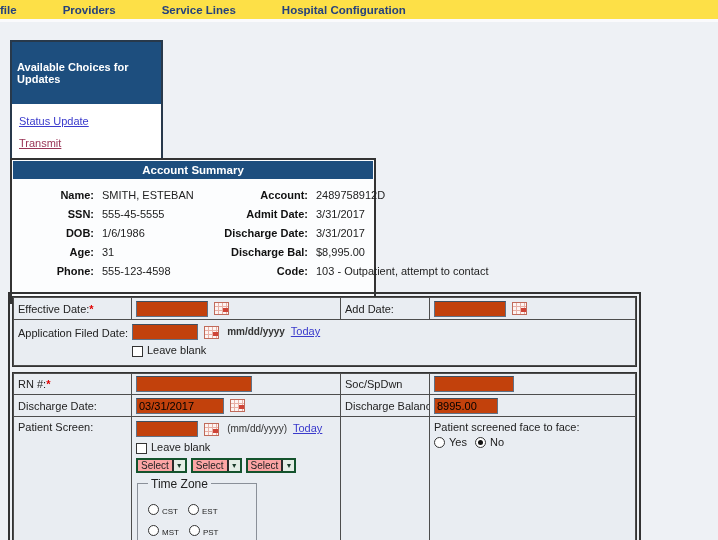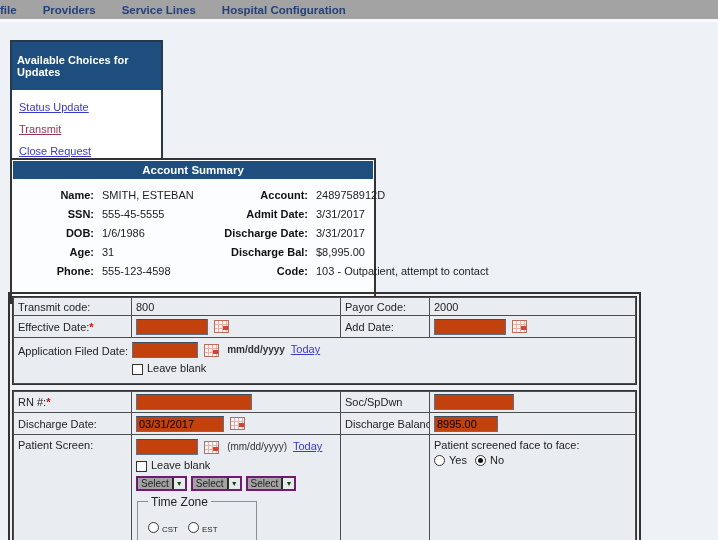--- a/index.html
+++ b/index.html
@@ -6,37 +6,37 @@
   html,body { margin:0; padding:0; }
   body {
     width:718px; height:540px; overflow:hidden; position:relative;
     background:#eef1f5;
     font-family:"Liberation Sans", sans-serif;
     font-size:11px; color:#222;
   }
 
   
   .menubar {
-    height:22px; background:#a3a3a3; border-bottom:3px solid #fafafc;
-    display:flex; align-items:center;
+    height:22px; background:#fde047; border-bottom:3px solid #fafafc;
+    display:flex; align-items:center;gap:20px;
   }
   .menu-item {
     color:#25417d; font-weight:bold; font-size:11.5px;
     padding:0 13px; cursor:default; white-space:nowrap;
   }
   .menu-item:first-child { padding-left:1px; margin-left:-1px; }
 
   
   .choices-box {
     position:absolute; left:10px; top:40px; width:153px;
     border:2px solid #28394b; background:#fff;
   }
   .choices-header {
     background:#1d4e7e; color:#fff; font-weight:bold;
-    font-size:11px; padding:12px 5px;
+    font-size:11px; padding:19px 5px;
   }
   .choices-links { padding:1px 7px 9px 7px; background:#fff; }
   a.link, a.today {
     color:#3a3acc; text-decoration:underline; cursor:pointer;
   }
   .choices-links a.link { display:block; margin:10px 0; font-size:11px; }
   a.link.visited { color:#993355; }
 
   
   .account-box {
@@ -102,21 +102,21 @@
   }
   .radio.checked::after {
     content:""; position:absolute; left:2px; top:2px; right:2px; bottom:2px;
     background:#111; border-radius:50%;
   }
   .rlabel { margin:0 8px 0 4px; vertical-align:middle; }
 
   
   .sel {
     display:inline-flex; align-items:stretch; height:15px;
-    border:2px solid #701a75; background:#a3a3a3; margin-right:4px;
+    border:2px solid #14532d; background:#fca5a5; margin-right:4px;
     font-size:10px; line-height:11px; cursor:pointer;
   }
   .sel-txt { padding:0 3px; align-self:center; }
   .sel-arrow {
     border-left:2px solid #2a2a2a; width:13px; background:#e4ede6;
     color:#1a3a2a; font-size:7px; display:flex; align-items:center; justify-content:center;
   }
 
   
   fieldset.tz {
@@ -183,26 +183,20 @@
 <div class="form-outer">
 
   <table class="ftable">
     <colgroup>
         <col style="width:118px">
         <col style="width:209px">
         <col style="width:89px">
         <col>
       </colgroup>
     <tbody>
-        <tr>
-      <td><span class="flabel">Transmit code:</span></td>
-      <td><span>800</span></td>
-      <td><span class="flabel">Payor Code:</span></td>
-      <td><span>2000</span></td>
-    </tr>
     <tr style="height:22px;">
       <td>
         <span class="flabel">Effective Date:</span><span class="req">*</span>
       </td>
       <td>
         <input class="txt" style="width: 72px;" value="">
         <span class="cal"></span>
       </td>
       <td><span class="flabel">Add Date:</span></td>
       <td>

